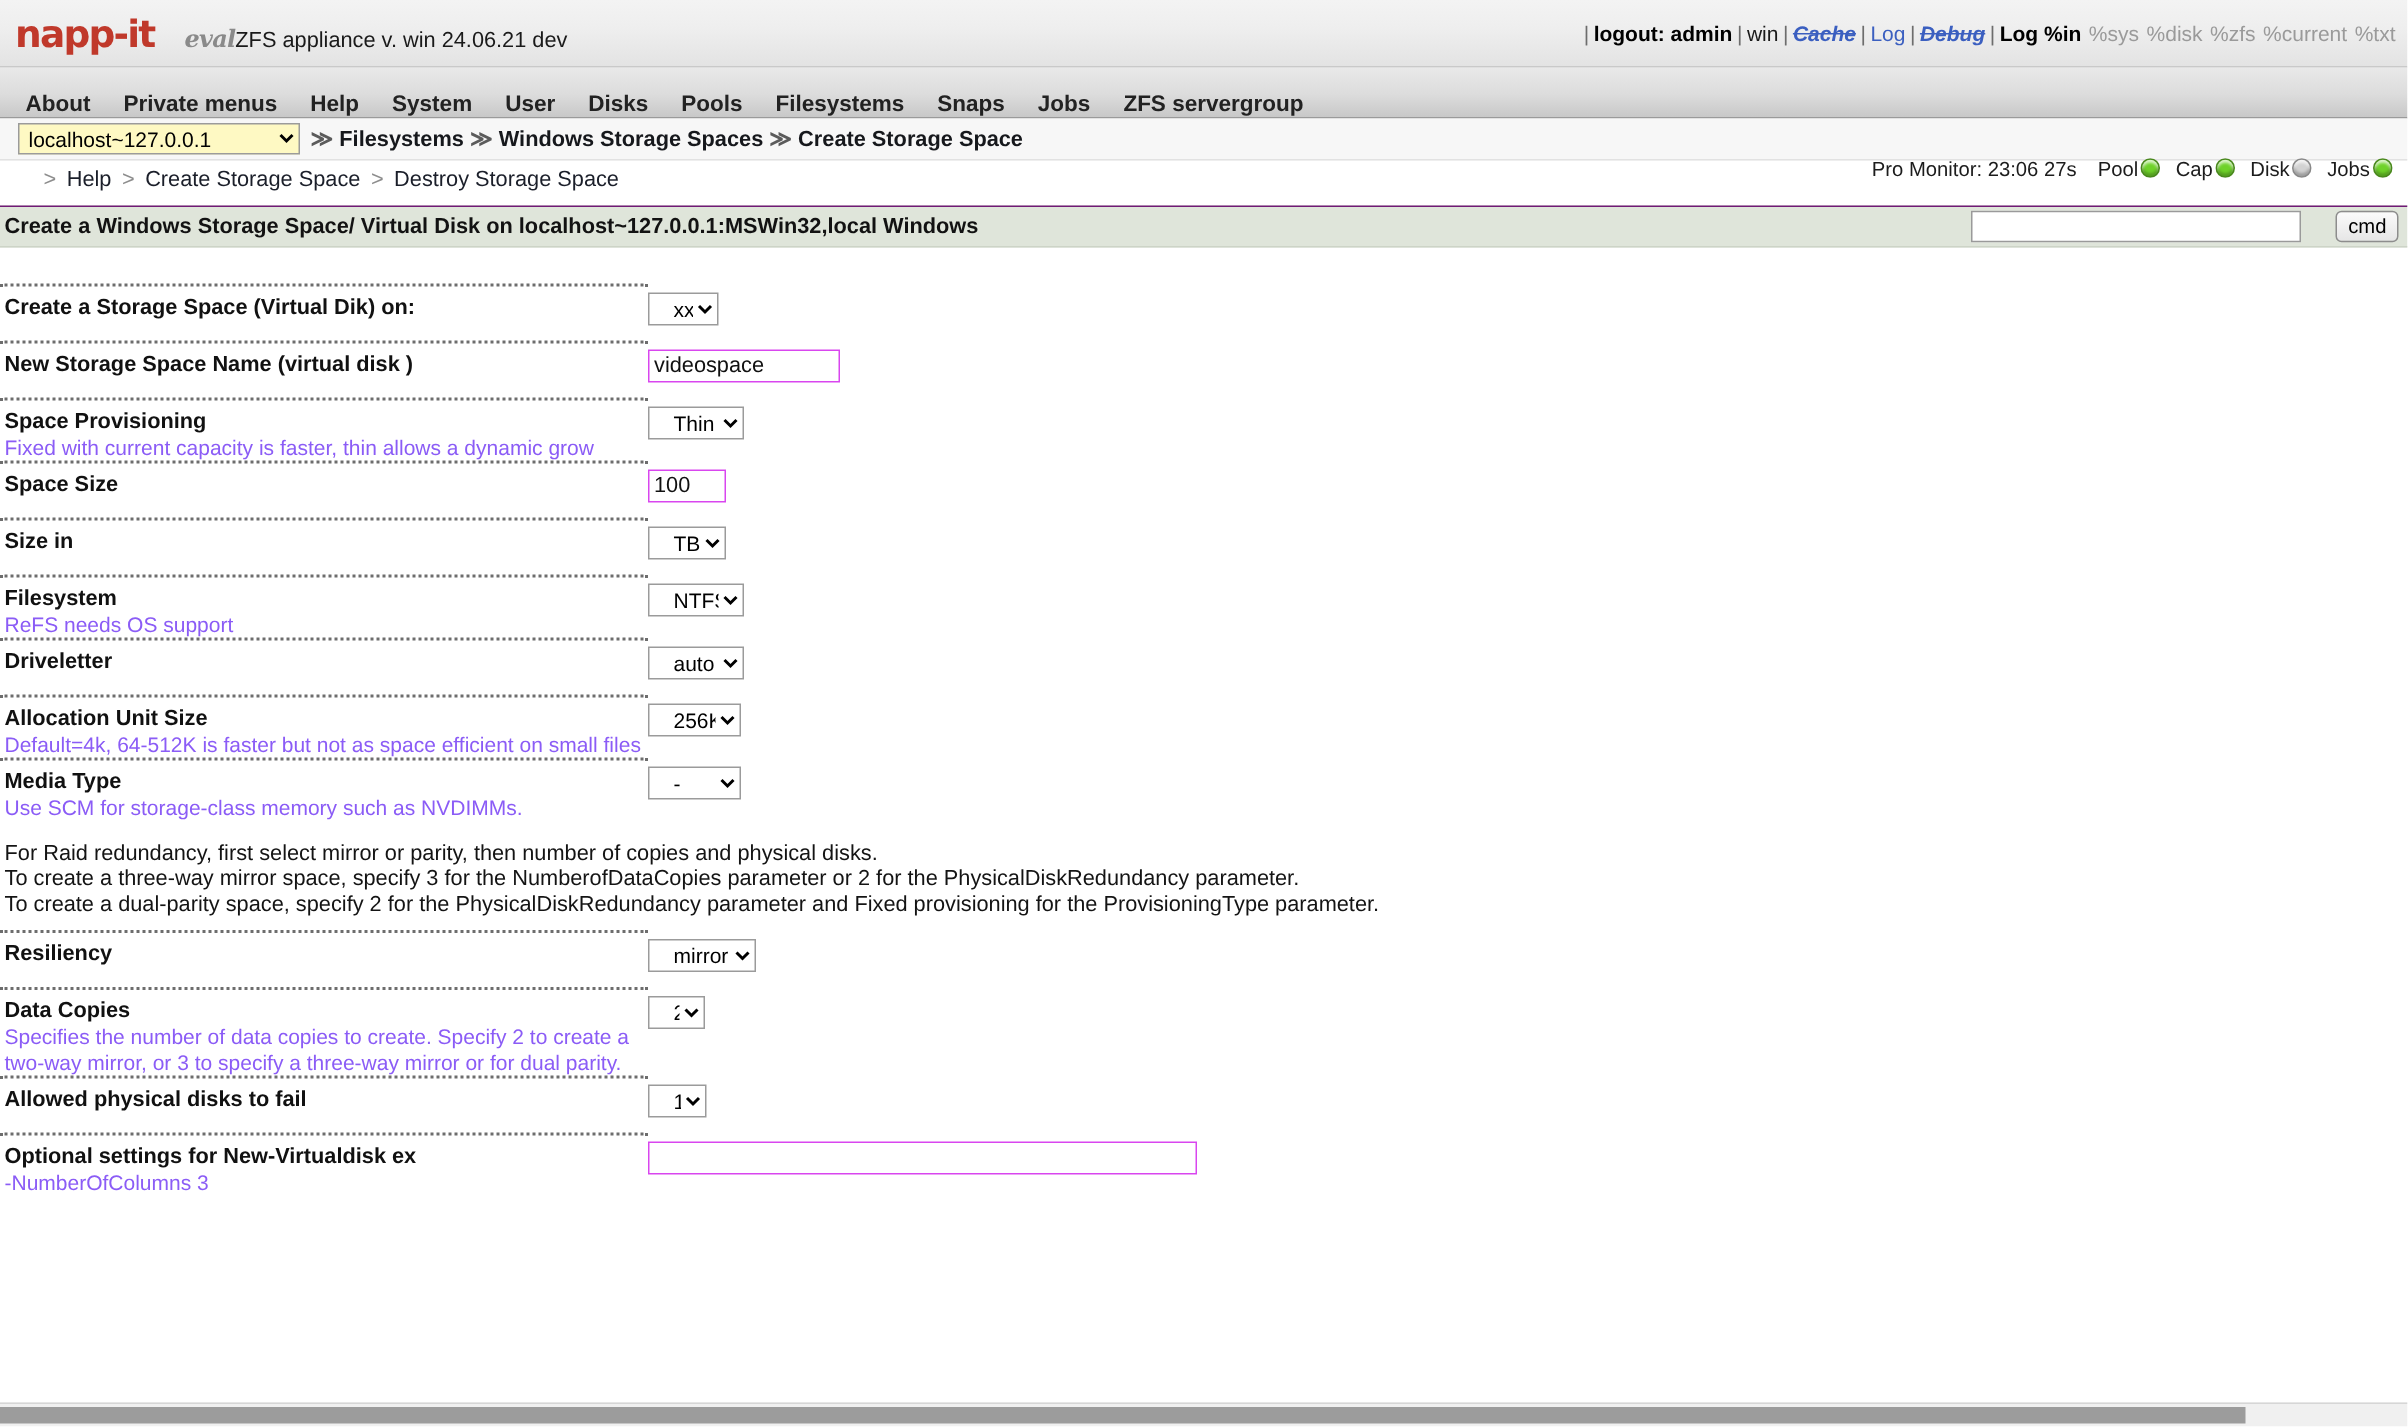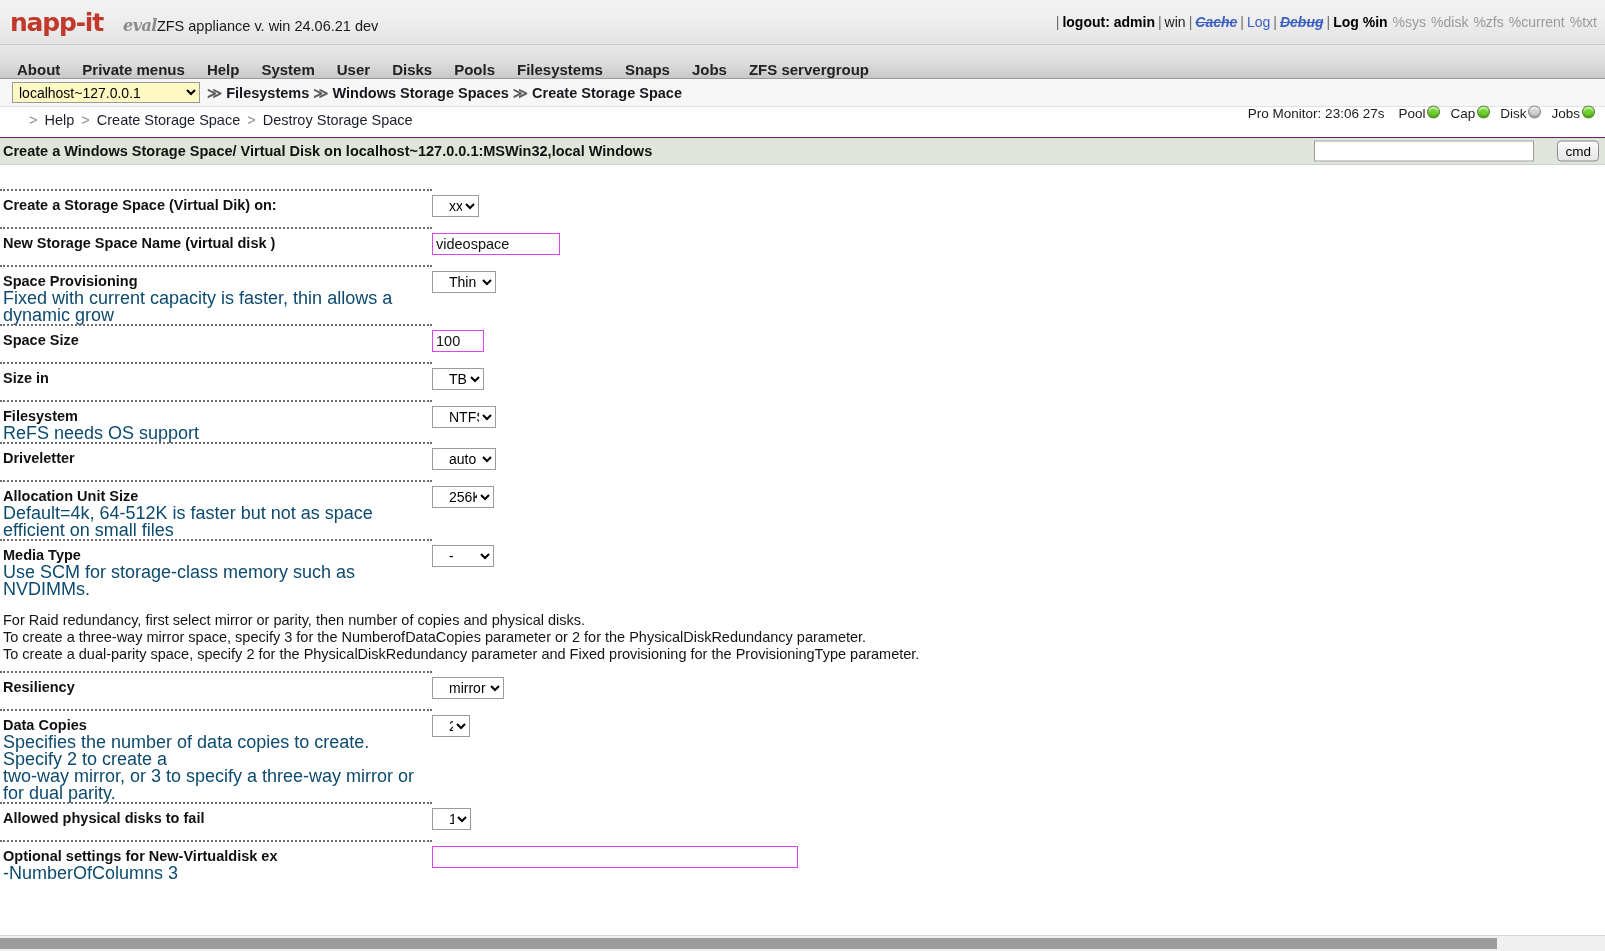--- a/index.html
+++ b/index.html
@@ -152,21 +152,21 @@
     box-sizing: border-box;
     border-top: 2px dotted #6d6d6d;
     padding-top: 6px;
     padding-left: 3px;
     min-height: 38px;
   }
   .lab {
     font-size: 14.5px; font-weight: bold; color: #111; line-height: 17px;
   }
   .hint {
-    font-size: 18px; color: #0c4a6e; line-height: 17px; font-weight: normal;
+    font-size: 14px; color: #8b5cf6; line-height: 17px; font-weight: normal;
   }
   .field-col {
     padding-top: 6px;
     flex: 1;
   }
   select.inp {
     font-family: "Liberation Sans", sans-serif;
     font-size: 14px; height: 22px;
     border: 1px solid #9b9b9b; background: #ffffff;
     border-radius: 0; padding-left: 12px;

